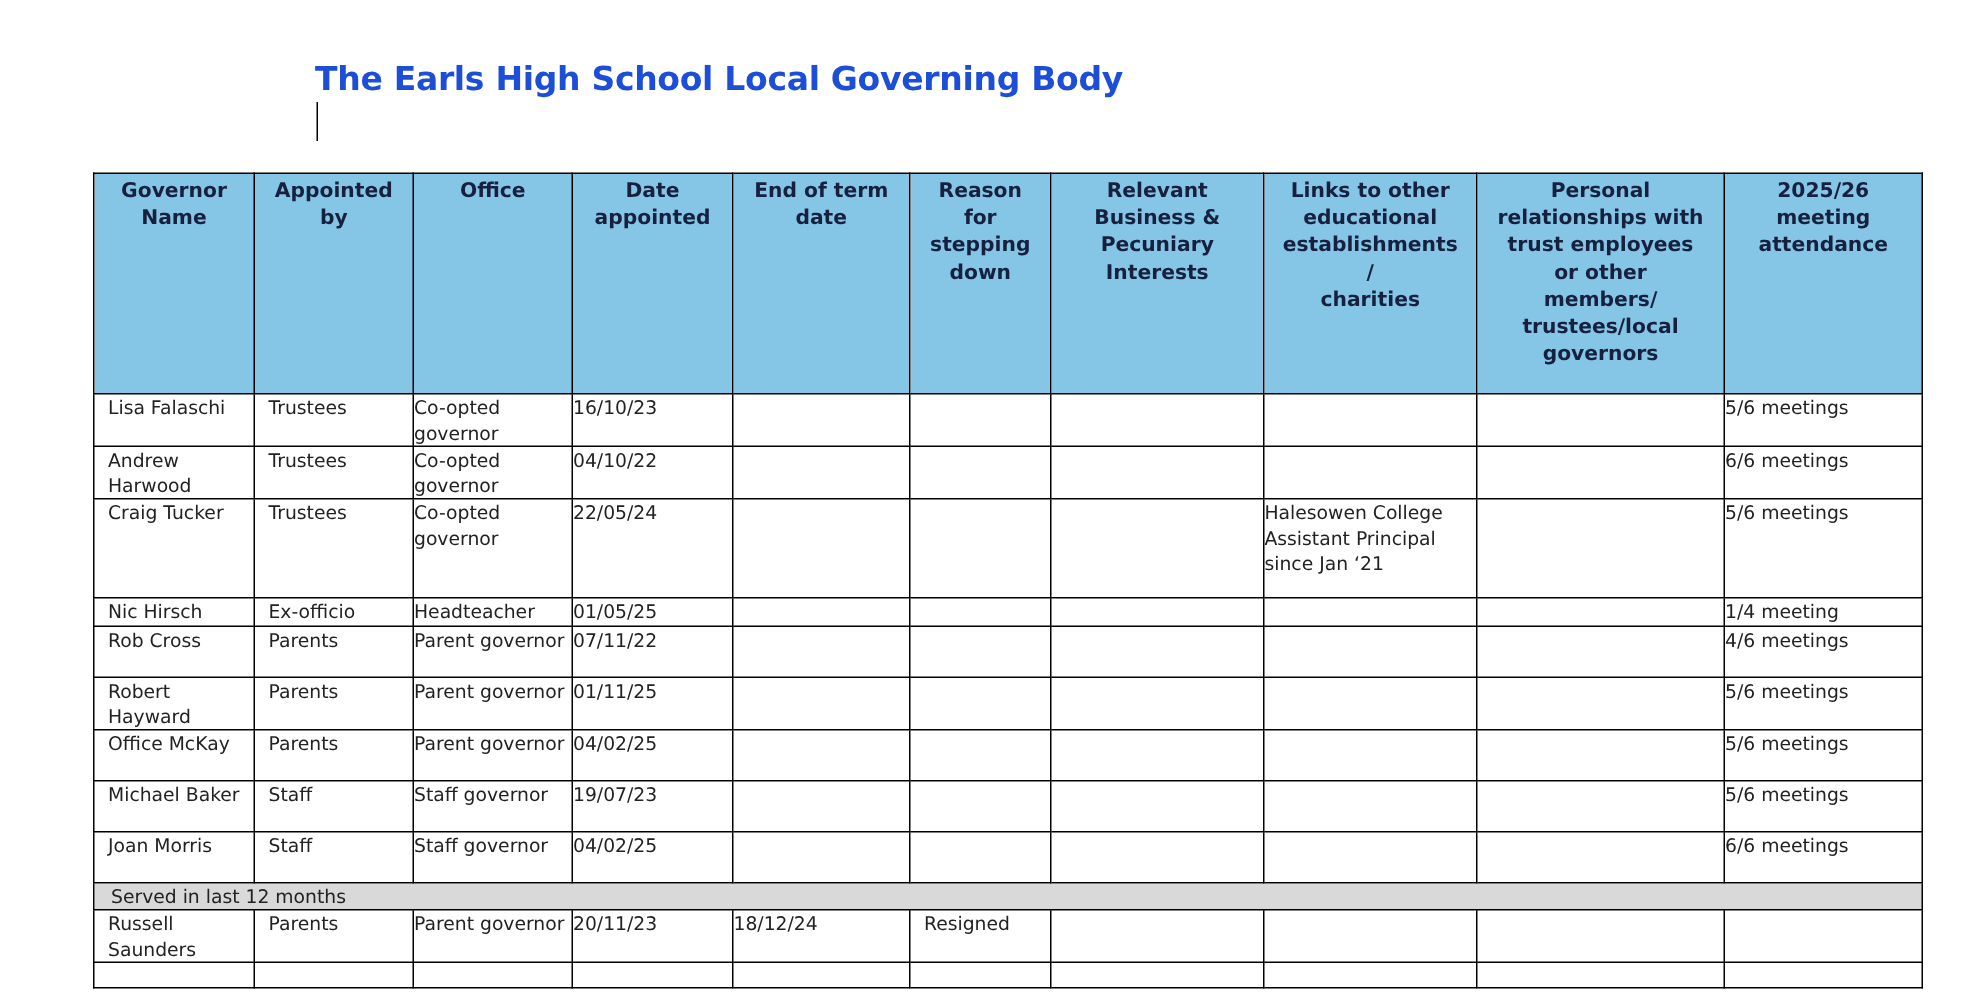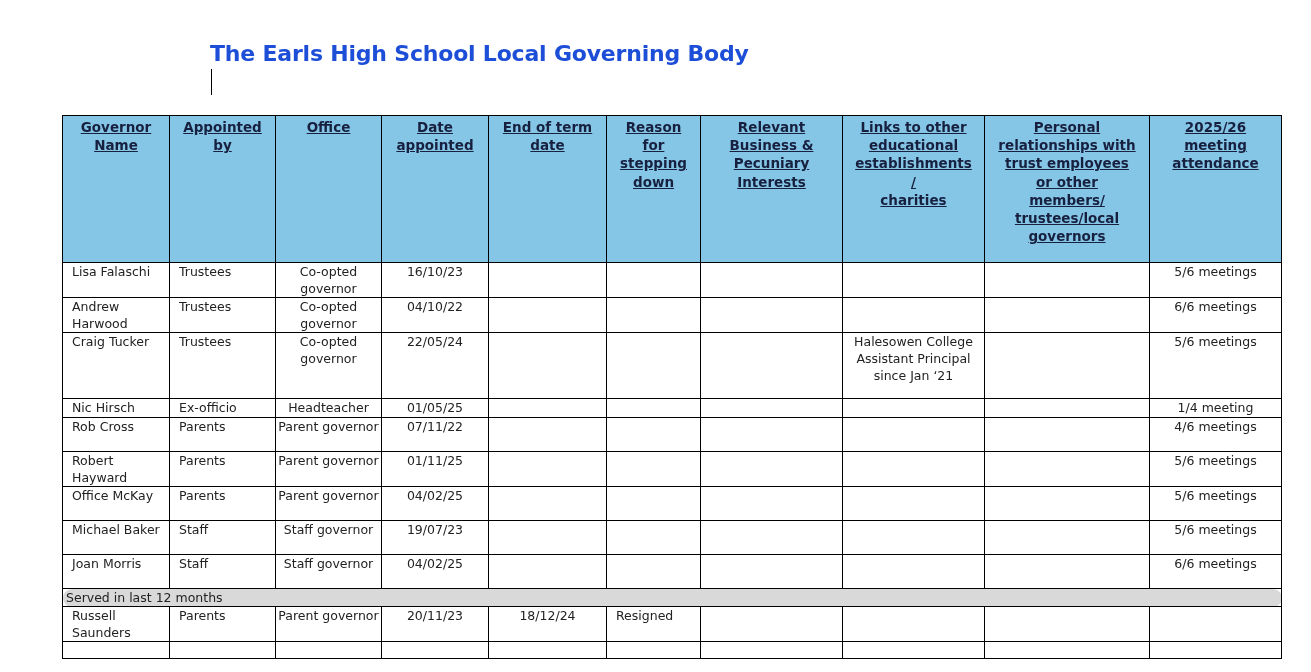--- a/index.html
+++ b/index.html
@@ -12,27 +12,27 @@
   .caret { display: inline-block; width: 1px; height: 26px; background: #000;
            vertical-align: -5px; margin-left: 1px; }
   table.reg { position: absolute; left: 62px; top: 115px; border-collapse: collapse;
               table-layout: fixed; width: 1219px; }
   table.reg th, table.reg td { border: 1px solid #000; padding: 0; vertical-align: top; overflow: hidden; }
   table.reg th { background: #85c5e6; color: #17203f; font-weight: bold;
                  font-size: 13.5px; line-height: 18.2px; text-align: center;
                  padding-top: 2px; height: 144px; }
   table.reg td { font-size: 12.5px; line-height: 16.6px; color: #222;
                  padding: 1px 0 0 9px; }
-  table.reg td.c { text-align: center; padding-left: 0; }
+  table.reg td.c { text-align: left; padding-left: 0; }
   tr.h33 td { height: 32px; }
   tr.h65 td { height: 64px; }
   tr.h16 td { height: 15px; }
-  tr.section td { background: #d9d9d9; height: 16px; padding-left: 3px; line-height: 16px; border-radius: 9px; }
+  tr.section td { background: #d9d9d9; height: 16px; padding-left: 11px; line-height: 16px; }
   tr.empty td { height: 15px; }
-  .lines { display: block; text-decoration: underline; }
+  .lines { display: block; }
 </style>
 </head>
 <body>
 
 <div class="title">
   <span class="line">The Earls High School Local Governing Body</span>
   <span class="line"><span class="caret"></span></span>
 </div>
 
 <table class="reg">

